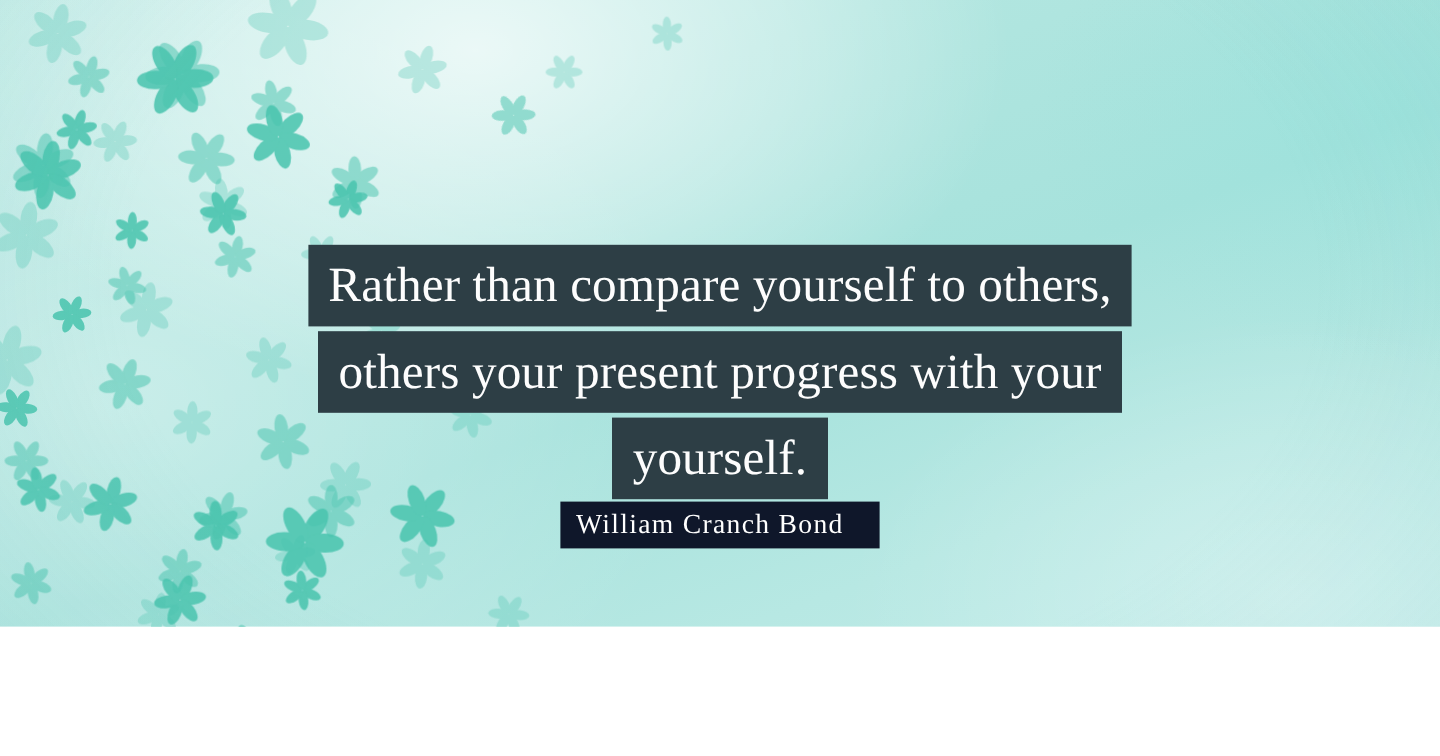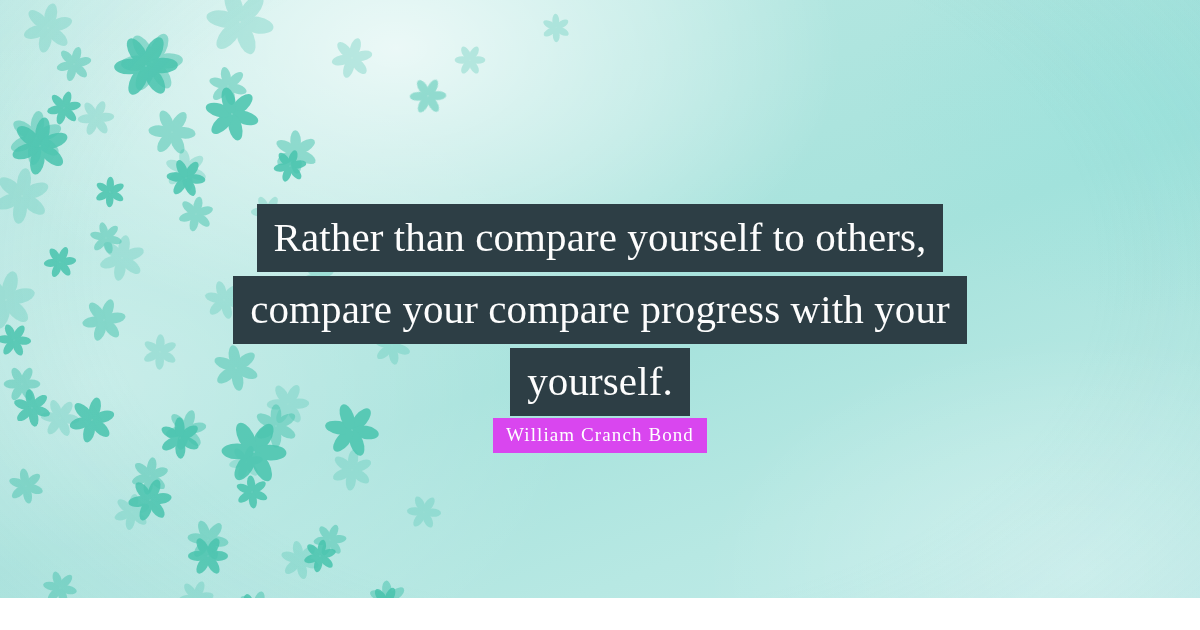--- a/index.html
+++ b/index.html
@@ -7,21 +7,21 @@
   html, body {
     margin: 0; padding: 0;
     width: 1200px; height: 630px;
     overflow: hidden;
     font-family: "Liberation Serif", serif;
   }
 
   #card {
     position: relative;
     width: 1200px;
-    height: 598px;
+    height: 522px;
     overflow: hidden;
     background: #a9e3dd;
   }
 
   
   .bg-base {
     position: absolute; inset: 0;
     background:
       radial-gradient(ellipse 620px 400px at 33% 8%,  rgba(255,255,255,0.72) 0%, rgba(255,255,255,0.32) 42%, rgba(255,255,255,0) 72%),
       radial-gradient(ellipse 700px 520px at 8% 64%,  rgba(255,255,255,0.34) 0%, rgba(255,255,255,0) 70%),
@@ -62,26 +62,26 @@
 
   
   .author-wrap {
     position: absolute;
     left: 0; right: 0;
     top: 418px;
     text-align: center;
   }
   .author {
     display: inline-block;
-    background: #d946ef;
+    background: #0f172a;
     color: #ffffff;
     font-family: "Liberation Serif", serif;
-    font-size: 19px;
+    font-size: 23px;
     letter-spacing: 1.1px;
-    padding: 6px 13px 7px 13px;
+    padding: 6px 30px 7px 13px;
     white-space: nowrap;
   }
 
   
   .brand {
     position: absolute;
     left: 0; right: 0;
     top: 554px;
     display: flex;
     align-items: center;
@@ -199,21 +199,21 @@
         <use href="#flower" transform="translate(386,604) rotate(26) scale(0.60)"></use>
         <use href="#flower" transform="translate(14,340) rotate(34) scale(0.58)"></use>
       </g>
     </svg>
   </div>
 
   <div class="bg-vignette"></div>
 
   <div class="quote-block">
     <span class="q-line">Rather than compare yourself to others,</span>
-    <span class="q-line">compare your compare progress with your</span>
+    <span class="q-line">others your present progress with your</span>
     <span class="q-line">yourself.</span>
   </div>
 
   <div class="author-wrap">
     <span class="author">William Cranch Bond</span>
   </div>
 
 
 </div>
 

